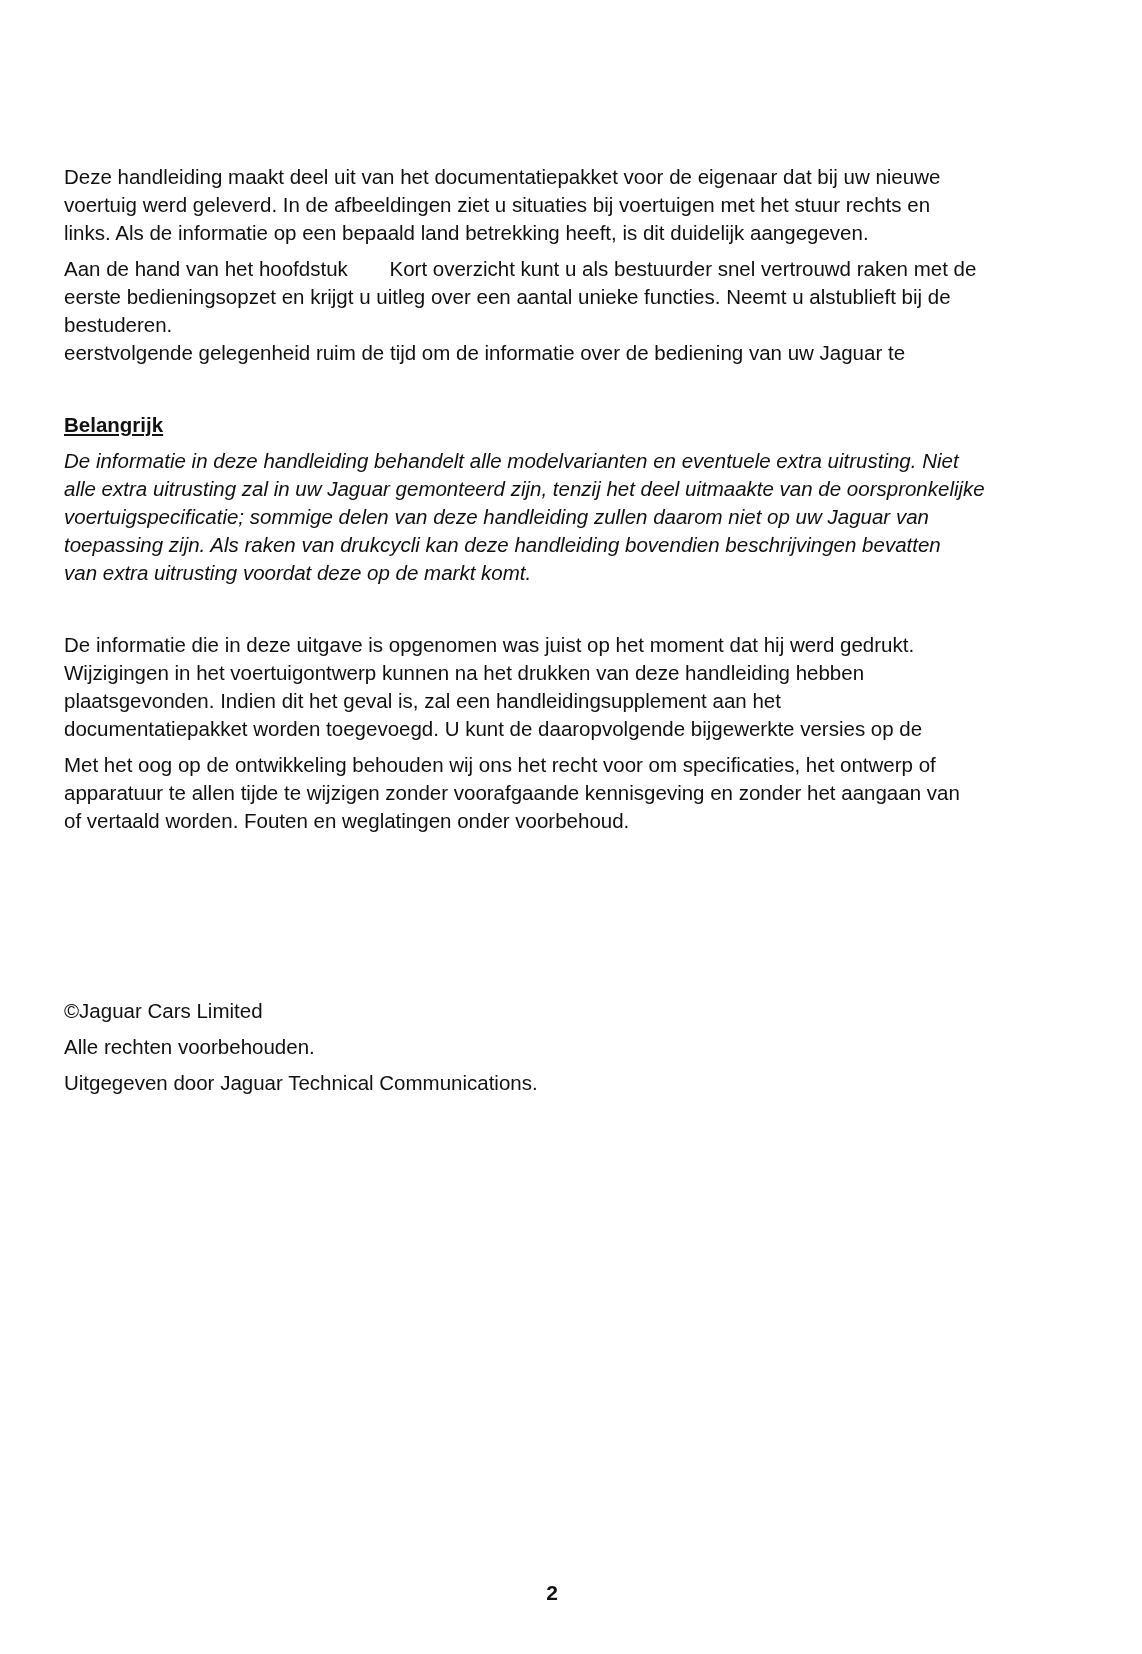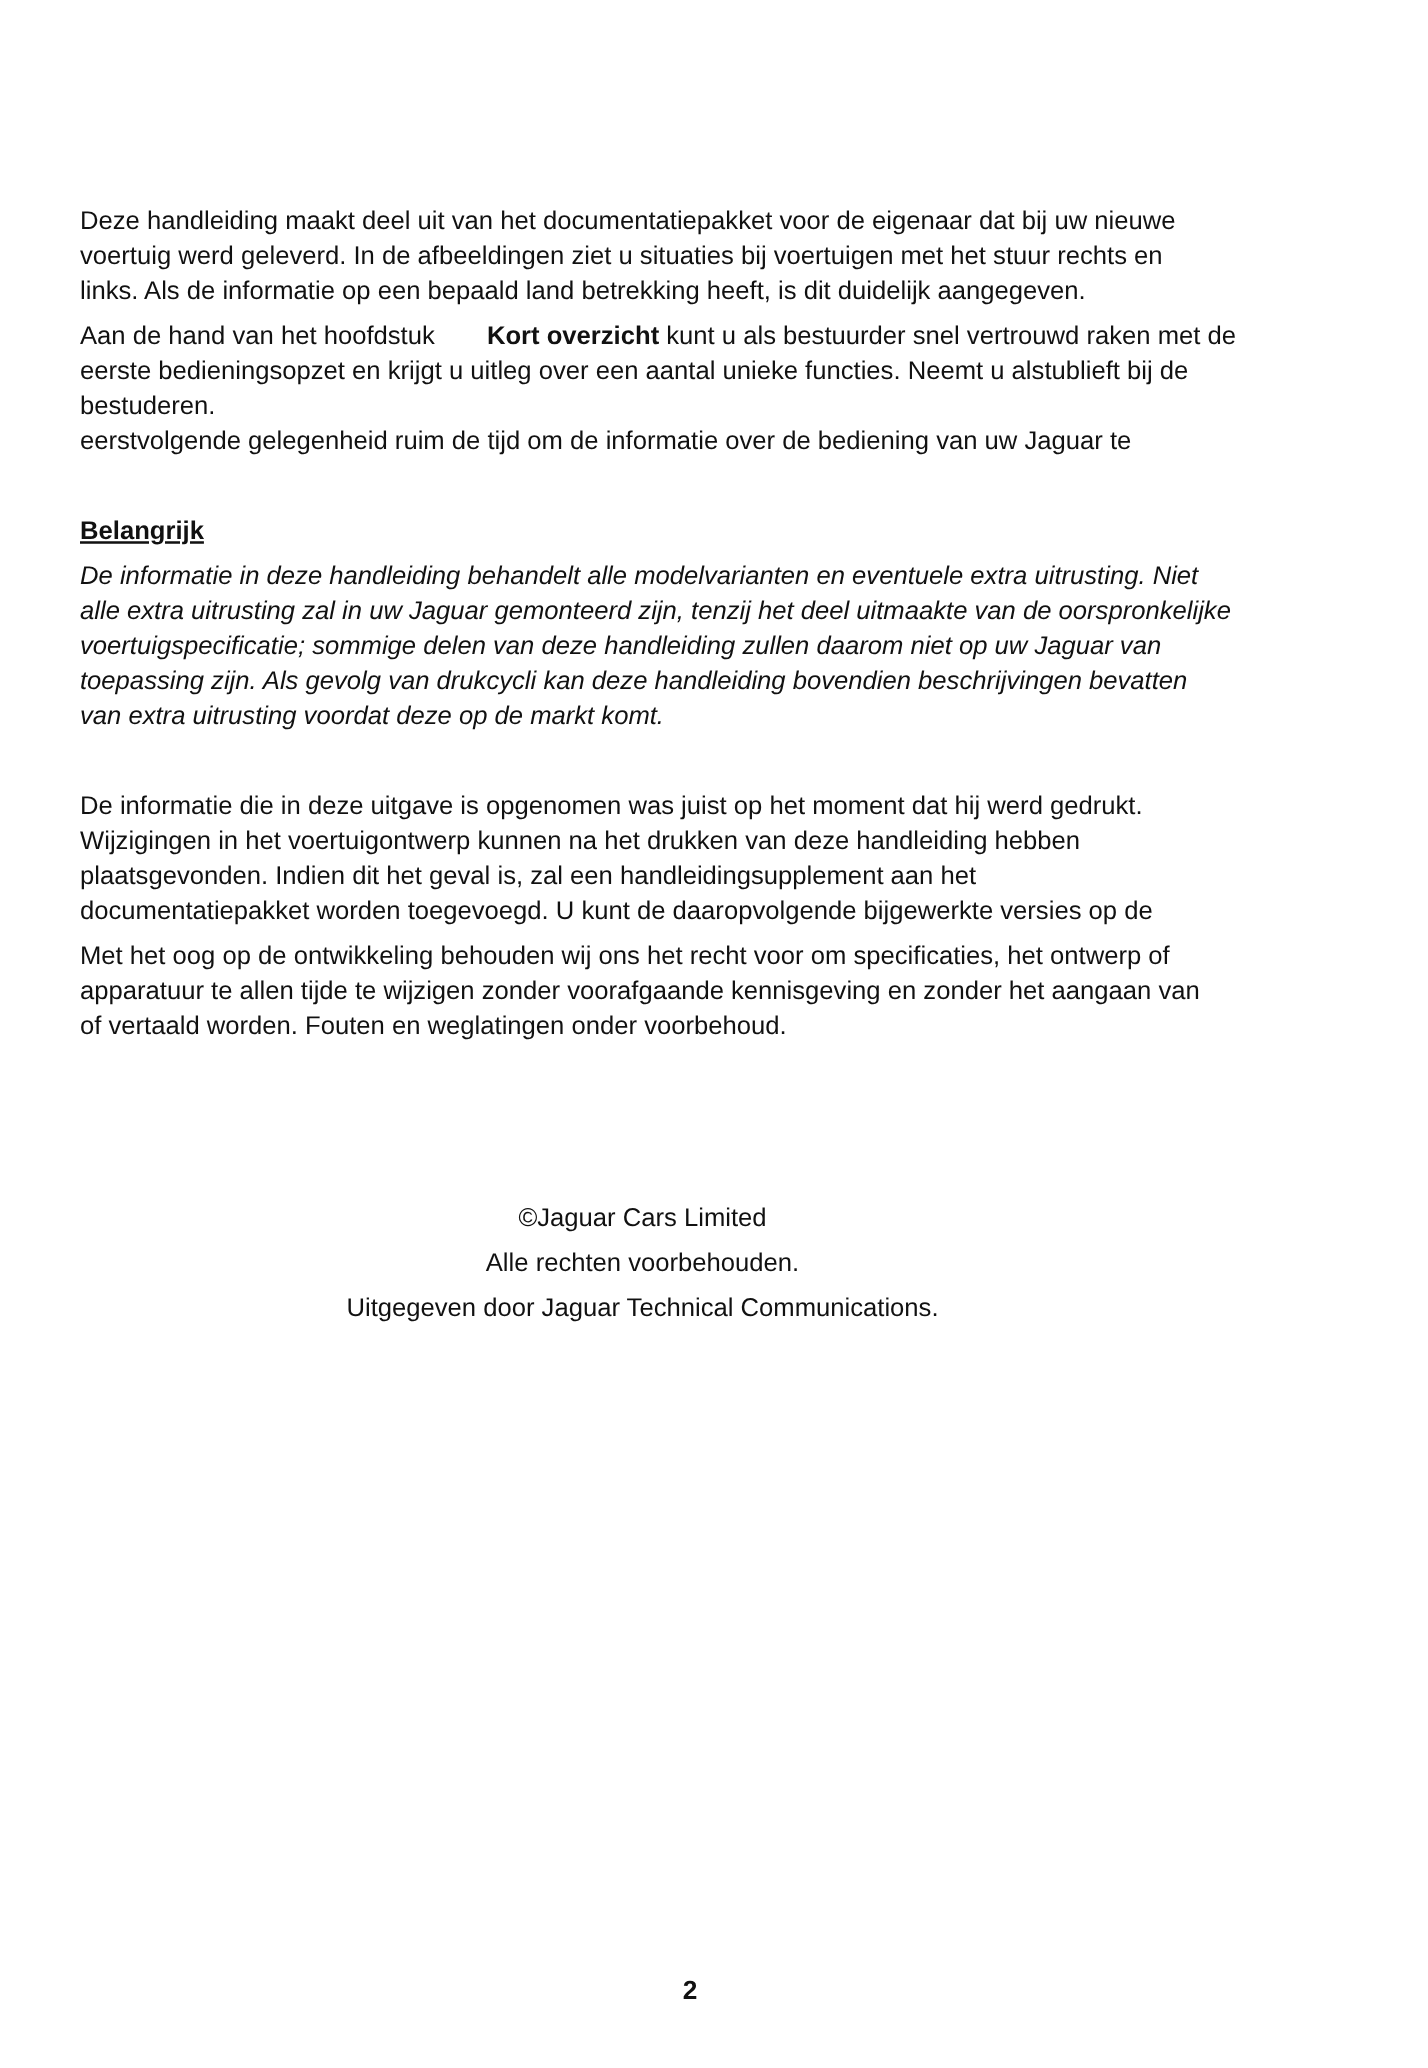--- a/index.html
+++ b/index.html
@@ -23,41 +23,40 @@
       top: 163px;
       width: 980px;
     }
     p {
       margin: 0;
     }
     .para + .para {
       margin-top: 8px;
     }
     .b {
-      font-weight: bold;
+      font-weight: normal;
       padding-left: 36px;
     }
     .section-title {
       margin-top: 44px;
       font-weight: bold;
       margin-bottom: 8px;
       text-decoration: underline;
     }
     .italic {
       font-style: italic;
     }
     .gap-after-italic {
       margin-top: 44px;
     }
     .legal {
       position: absolute;
       left: 64px;
-      top: 961px;
+      top: 997px;
       width: 900px;
-      text-align: center;
     }
     .legal p {
       margin-bottom: 8px;
     }
     .page-number {
       position: absolute;
       left: 0;
       width: 1104px;
       top: 1579px;
       text-align: center;
@@ -84,21 +83,21 @@
       <span class="ln">eerstvolgende gelegenheid ruim de tijd om de informatie over de bediening van uw Jaguar te</span>
     </p>
   </div>
 
   <div>
     <p class="section-title">Belangrijk</p>
     <p class="italic">
       <span class="ln">De informatie in deze handleiding behandelt alle modelvarianten en eventuele extra uitrusting. Niet</span>
       <span class="ln">alle extra uitrusting zal in uw Jaguar gemonteerd zijn, tenzij het deel uitmaakte van de oorspronkelijke</span>
       <span class="ln">voertuigspecificatie; sommige delen van deze handleiding zullen daarom niet op uw Jaguar van</span>
-      <span class="ln">toepassing zijn. Als gevolg van drukcycli kan deze handleiding bovendien beschrijvingen bevatten</span>
+      <span class="ln">toepassing zijn. Als raken van drukcycli kan deze handleiding bovendien beschrijvingen bevatten</span>
       <span class="ln">van extra uitrusting voordat deze op de markt komt.</span>
     </p>
   </div>
 
   <div class="gap-after-italic">
     <p class="para">
       <span class="ln">De informatie die in deze uitgave is opgenomen was juist op het moment dat hij werd gedrukt.</span>
       <span class="ln">Wijzigingen in het voertuigontwerp kunnen na het drukken van deze handleiding hebben</span>
       <span class="ln">plaatsgevonden. Indien dit het geval is, zal een handleidingsupplement aan het</span>
       <span class="ln">documentatiepakket worden toegevoegd. U kunt de daaropvolgende bijgewerkte versies op de</span>

